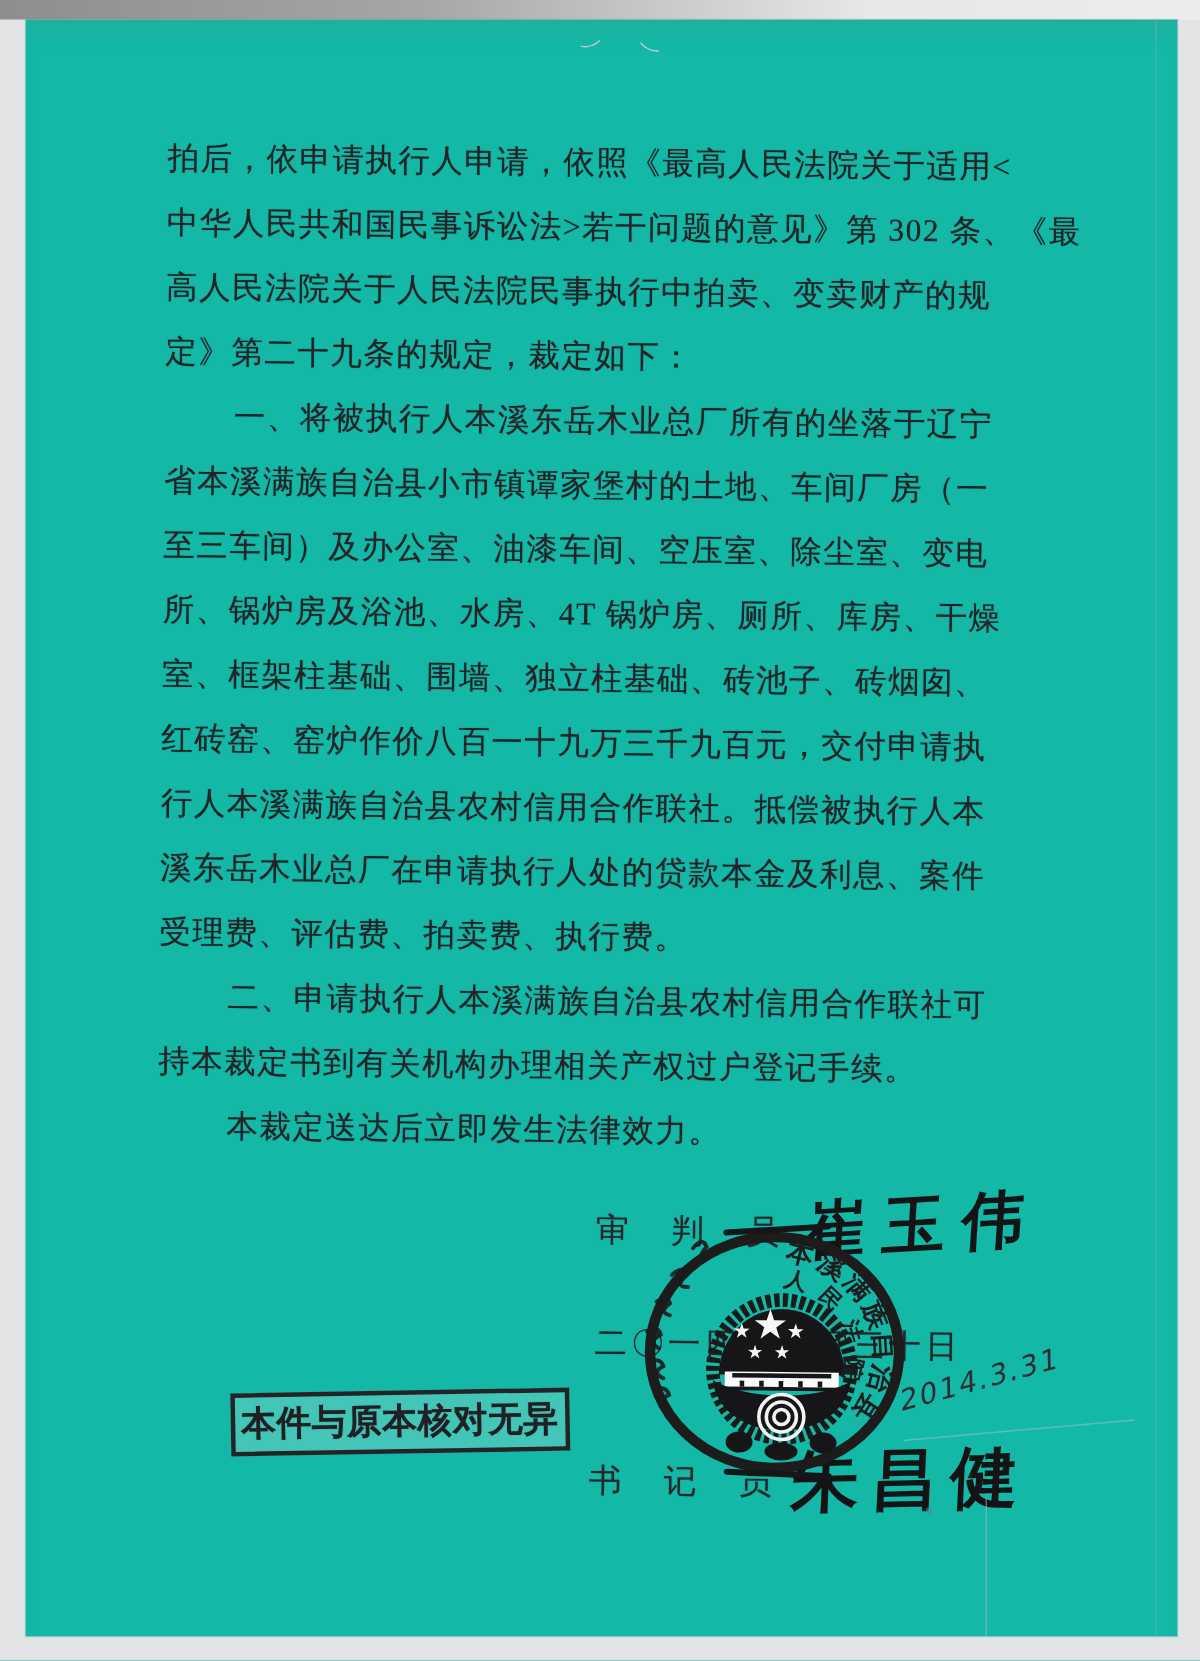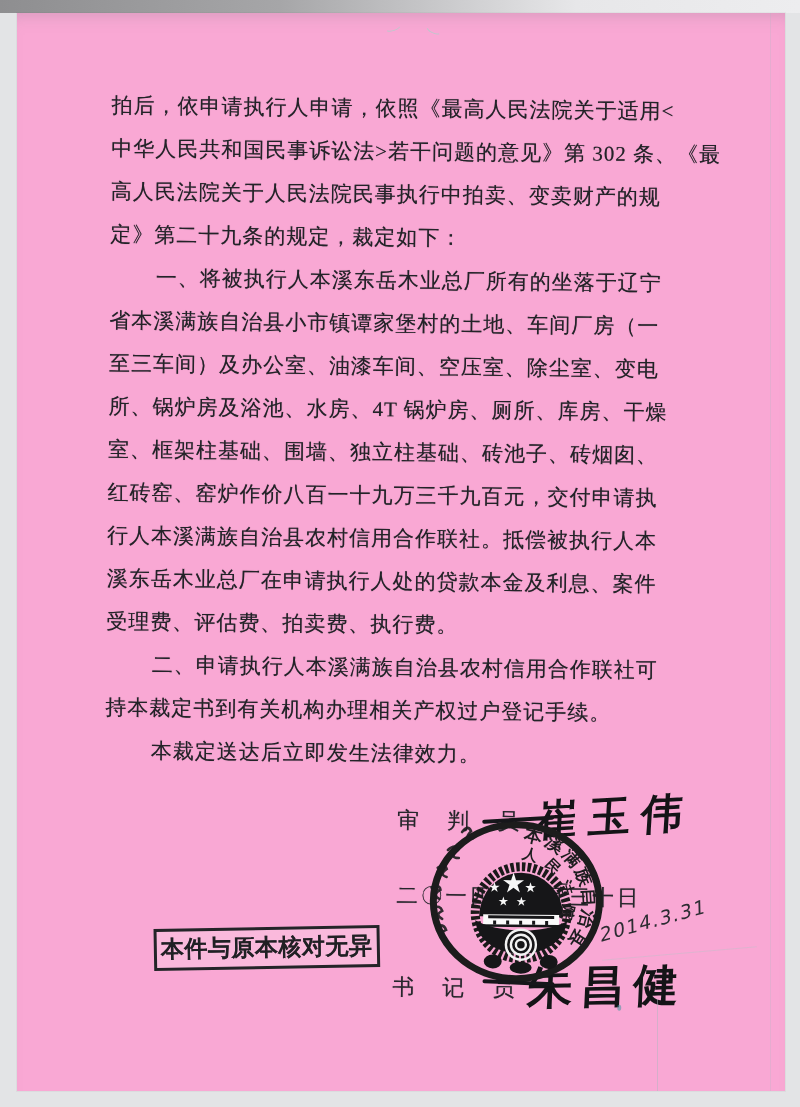--- a/index.html
+++ b/index.html
@@ -7,21 +7,21 @@
     width:800px;height:1107px;position:relative;overflow:hidden;
     background:#e3e4e6;
     font-family:"Liberation Serif","DejaVu Serif",serif;
   }
   .scan-top-shadow{
     position:absolute;left:0;top:0;width:800px;height:13px;
     background:linear-gradient(to right,#8e8e90 0%,#a6a6a8 35%,#c9c9cb 55%,#e7e7e9 72%,#ededef 100%);
   }
   .paper{
     position:absolute;left:17px;top:13px;width:768px;height:1078px;
-    background:#f9a8d4;
+    background:#14b8a6;
     box-shadow:0 0 0 1px rgba(0,0,0,.03), inset 0 14px 18px -14px rgba(120,122,130,.35);
   }
   .content{position:absolute;inset:0;transform:rotate(.6deg);transform-origin:60px 60px;}
   .body-text{
     position:absolute;left:95px;top:71px;width:620px;
     font-size:21px;line-height:43px;letter-spacing:1px;color:#232328;
     text-shadow:0 0 .7px rgba(25,25,35,.55);
   }
   .body-text .line{white-space:nowrap;height:43px;}
   .body-text .indent{padding-left:46px;}

